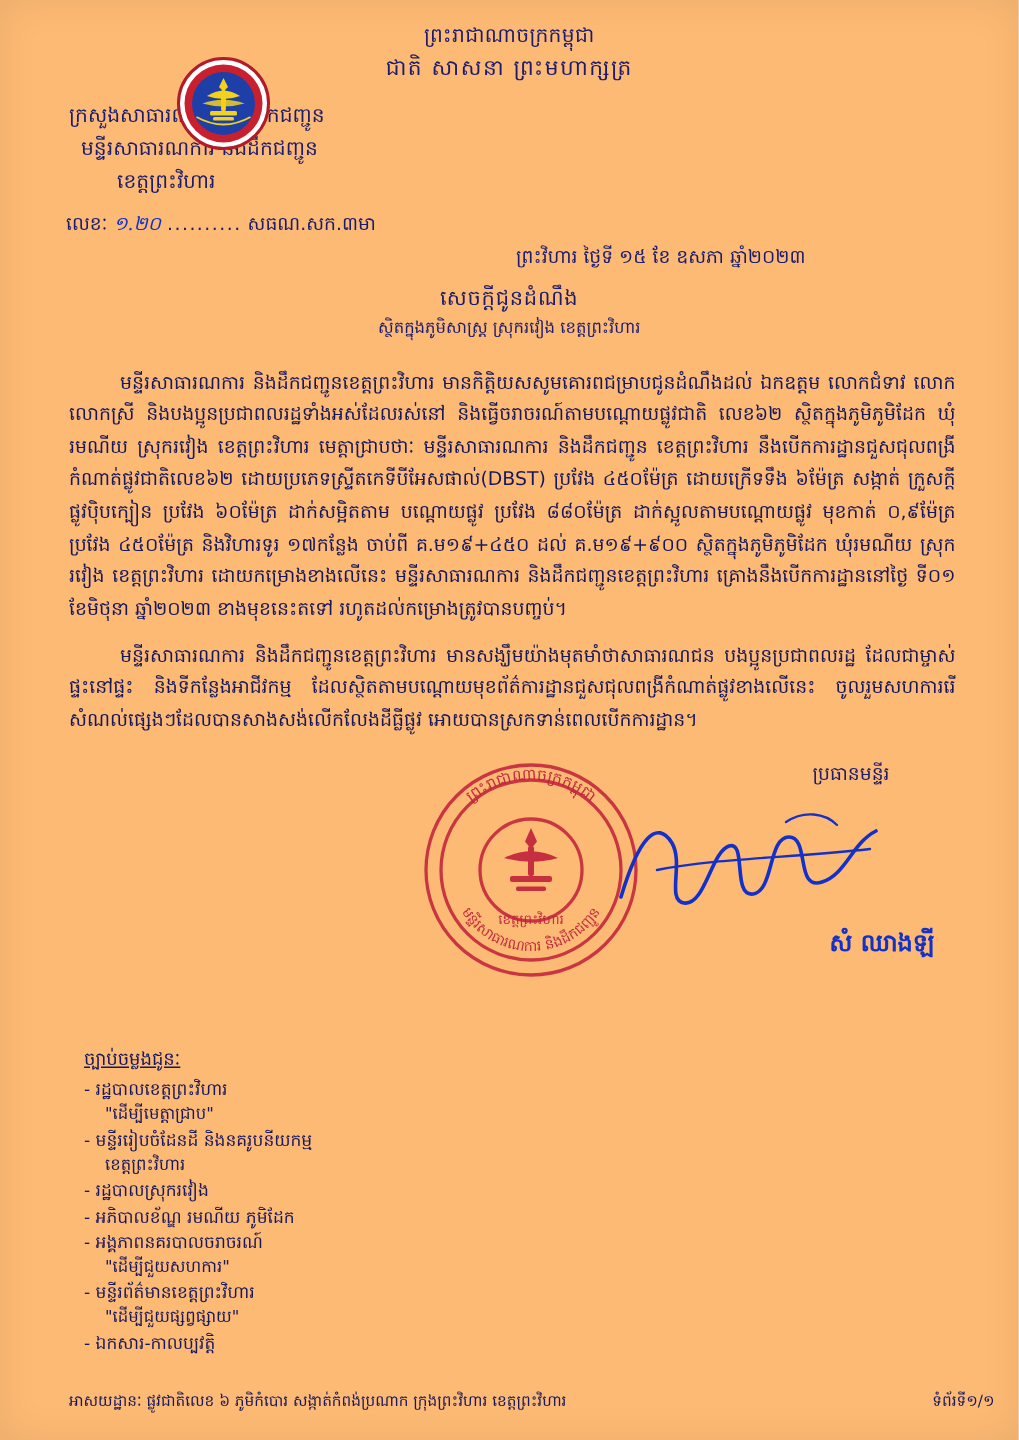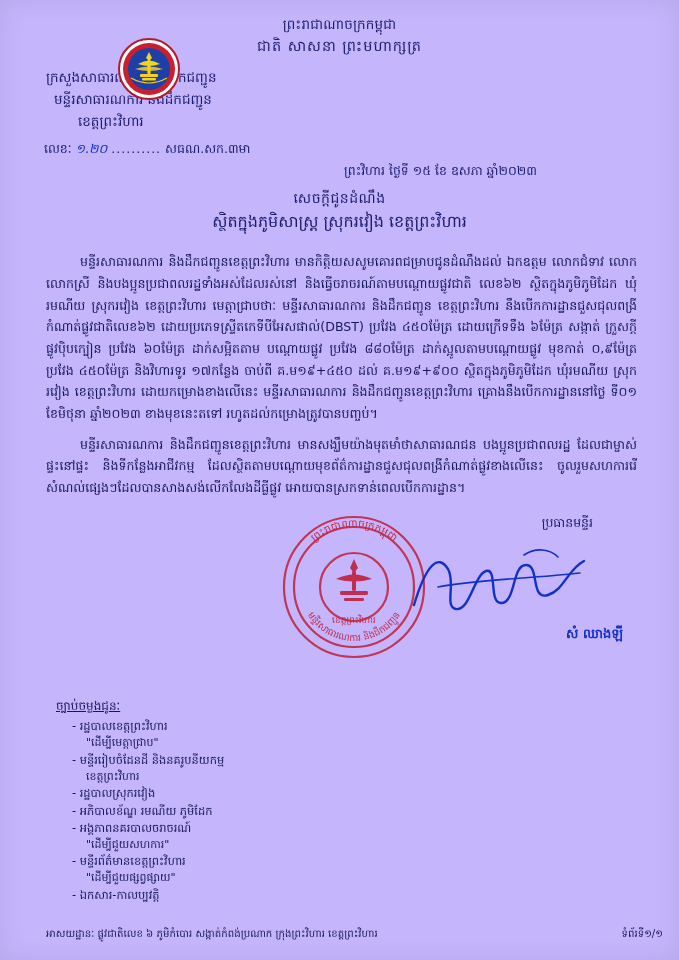--- a/index.html
+++ b/index.html
@@ -7,21 +7,21 @@
     padding: 0;
     background: #dedede;
   }
   body {
     font-family: "DejaVu Sans", sans-serif;
   }
   .page {
     position: relative;
     width: 679px;
     height: 960px;
-    background: #c4b5fd;
+    background: #fdba74;
     overflow: hidden;
     box-sizing: border-box;
   }
   
   .page::before {
     content: "";
     position: absolute;
     left: 0; top: 0; right: 0; bottom: 0;
     box-shadow: inset 0 0 26px rgba(0,0,0,0.08);
     pointer-events: none;
@@ -108,21 +108,21 @@
   .titles .t1 {
     font-size: 14px;
     letter-spacing: 0.5px;
   }
   .titles .t2 {
     font-size: 13.5px;
     margin-top: 6px;
     line-height: 1.55;
   }
   .titles .t3 {
-    font-size: 16px;
+    font-size: 11px;
     line-height: 1.55;
   }
 
   
   .body {
     margin: 16px 42px 0 46px;
     color: #17175e;
     font-size: 12.6px;
     line-height: 1.72;
     text-align: justify;
@@ -142,21 +142,21 @@
     position: absolute;
     right: 86px;
     top: 8px;
     font-size: 12.5px;
     color: #1b1b70;
   }
   .sig-name {
     position: absolute;
     right: 56px;
     top: 118px;
-    font-size: 13px;
+    font-size: 16px;
     color: #1330c8;
     font-weight: bold;
   }
   .stamp {
     position: absolute;
     left: 278px;
     top: 4px;
     width: 152px;
     height: 152px;
   }
@@ -182,21 +182,20 @@
     margin-bottom: 3px;
     font-size: 12px;
   }
   .cc ul {
     list-style: none;
     margin: 0;
     padding: 0;
   }
   .cc li {
     white-space: nowrap;
-    margin-left: 16px;
   }
   .cc li .sub {
     display: block;
     padding-left: 14px;
     font-size: 11px;
   }
   .cc li::before {
     content: "- ";
   }
   .cc li.nodash::before {

